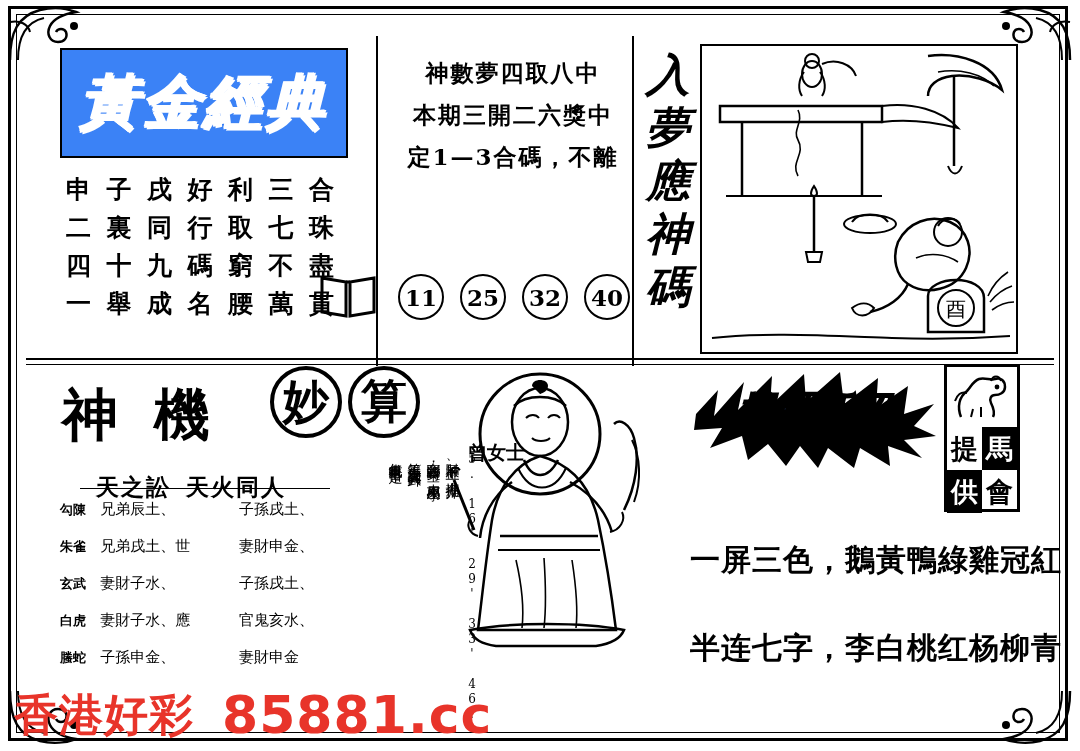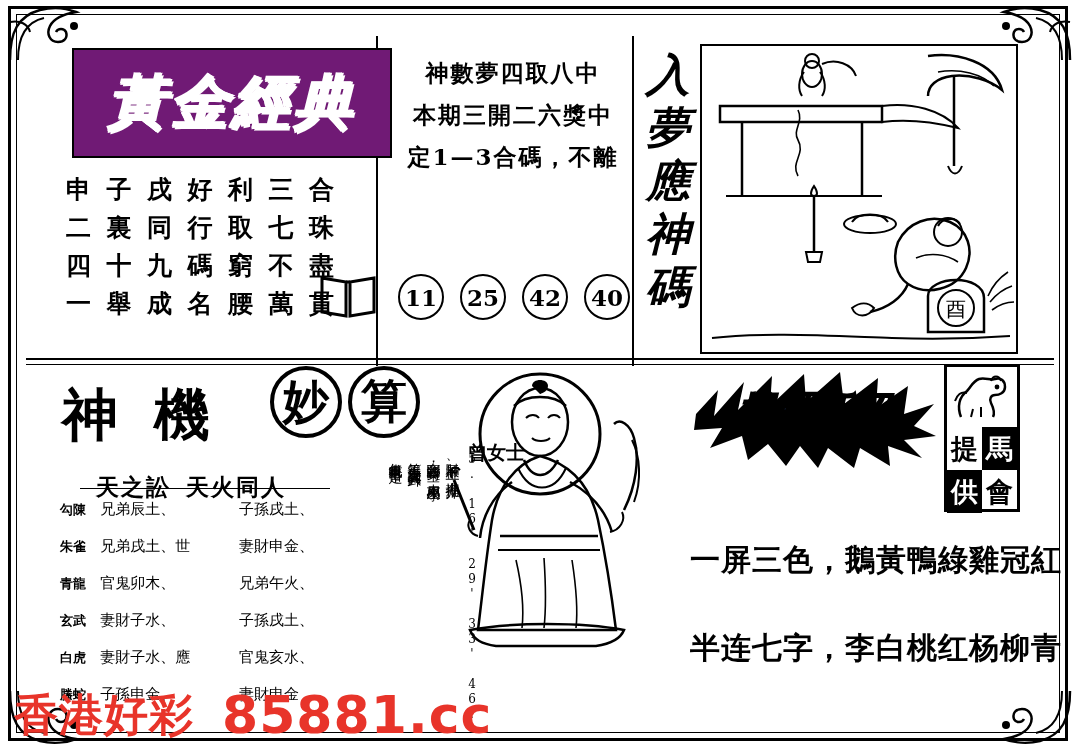--- a/index.html
+++ b/index.html
@@ -48,24 +48,23 @@
   .corner-tr { right: 6px; top: 2px; transform: scaleX(-1); }
   .corner-bl { left: 6px; bottom: 2px; transform: scaleY(-1); }
   .corner-br { right: 6px; bottom: 2px; transform: scale(-1,-1); }
 
   
   .frame { position: absolute; box-sizing: border-box; }
 
   
   .logo-box {
     left: 60px; top: 48px;
-    width: 320px; height: 110px;
-    background: #701a75;
+    width: 288px; height: 110px;
+    background: #3b82f6;
     border: 2px solid #000;
-    margin-left: 12px;
   }
   .logo-text {
     position: absolute;
     left: 0; top: 0; width: 100%; height: 100%;
     display: flex; align-items: center; justify-content: center;
     color: #fff;
     font-family: "DejaVu Serif", "Liberation Serif", serif;
     font-weight: bold;
     font-size: 58px;
     letter-spacing: 4px;
@@ -434,21 +433,21 @@
 
   <div class="frame center-top">
     <div class="l">神數夢四取八中</div>
     <div class="l">本期三開二六獎中</div>
     <div class="l">定1—3合碼，不離</div>
   </div>
 
   <div class="frame numbers">
     <div class="num-circle">11</div>
     <div class="num-circle">25</div>
-    <div class="num-circle">42</div>
+    <div class="num-circle">32</div>
     <div class="num-circle">40</div>
   </div>
 
   <div class="frame vtitle">
     <div>入</div>
     <div>夢</div>
     <div>應</div>
     <div>神</div>
     <div>碼</div>
   </div>
@@ -518,25 +517,20 @@
   <div class="frame six-rel">
     <div class="row">
       <span class="rlab">勾陳</span>
       <span class="c1">兄弟辰土、</span>
       <span class="c2">子孫戌土、</span>
     </div>
     <div class="row">
       <span class="rlab">朱雀</span>
       <span class="c1">兄弟戌土、世</span>
       <span class="c2">妻財申金、</span>
-    </div>
-    <div class="row">
-      <span class="rlab">青龍</span>
-      <span class="c1">官鬼卯木、</span>
-      <span class="c2">兄弟午火、</span>
     </div>
     <div class="row">
       <span class="rlab">玄武</span>
       <span class="c1">妻財子水、</span>
       <span class="c2">子孫戌土、</span>
     </div>
     <div class="row">
       <span class="rlab">白虎</span>
       <span class="c1">妻財子水、應</span>
       <span class="c2">官鬼亥水、</span>

